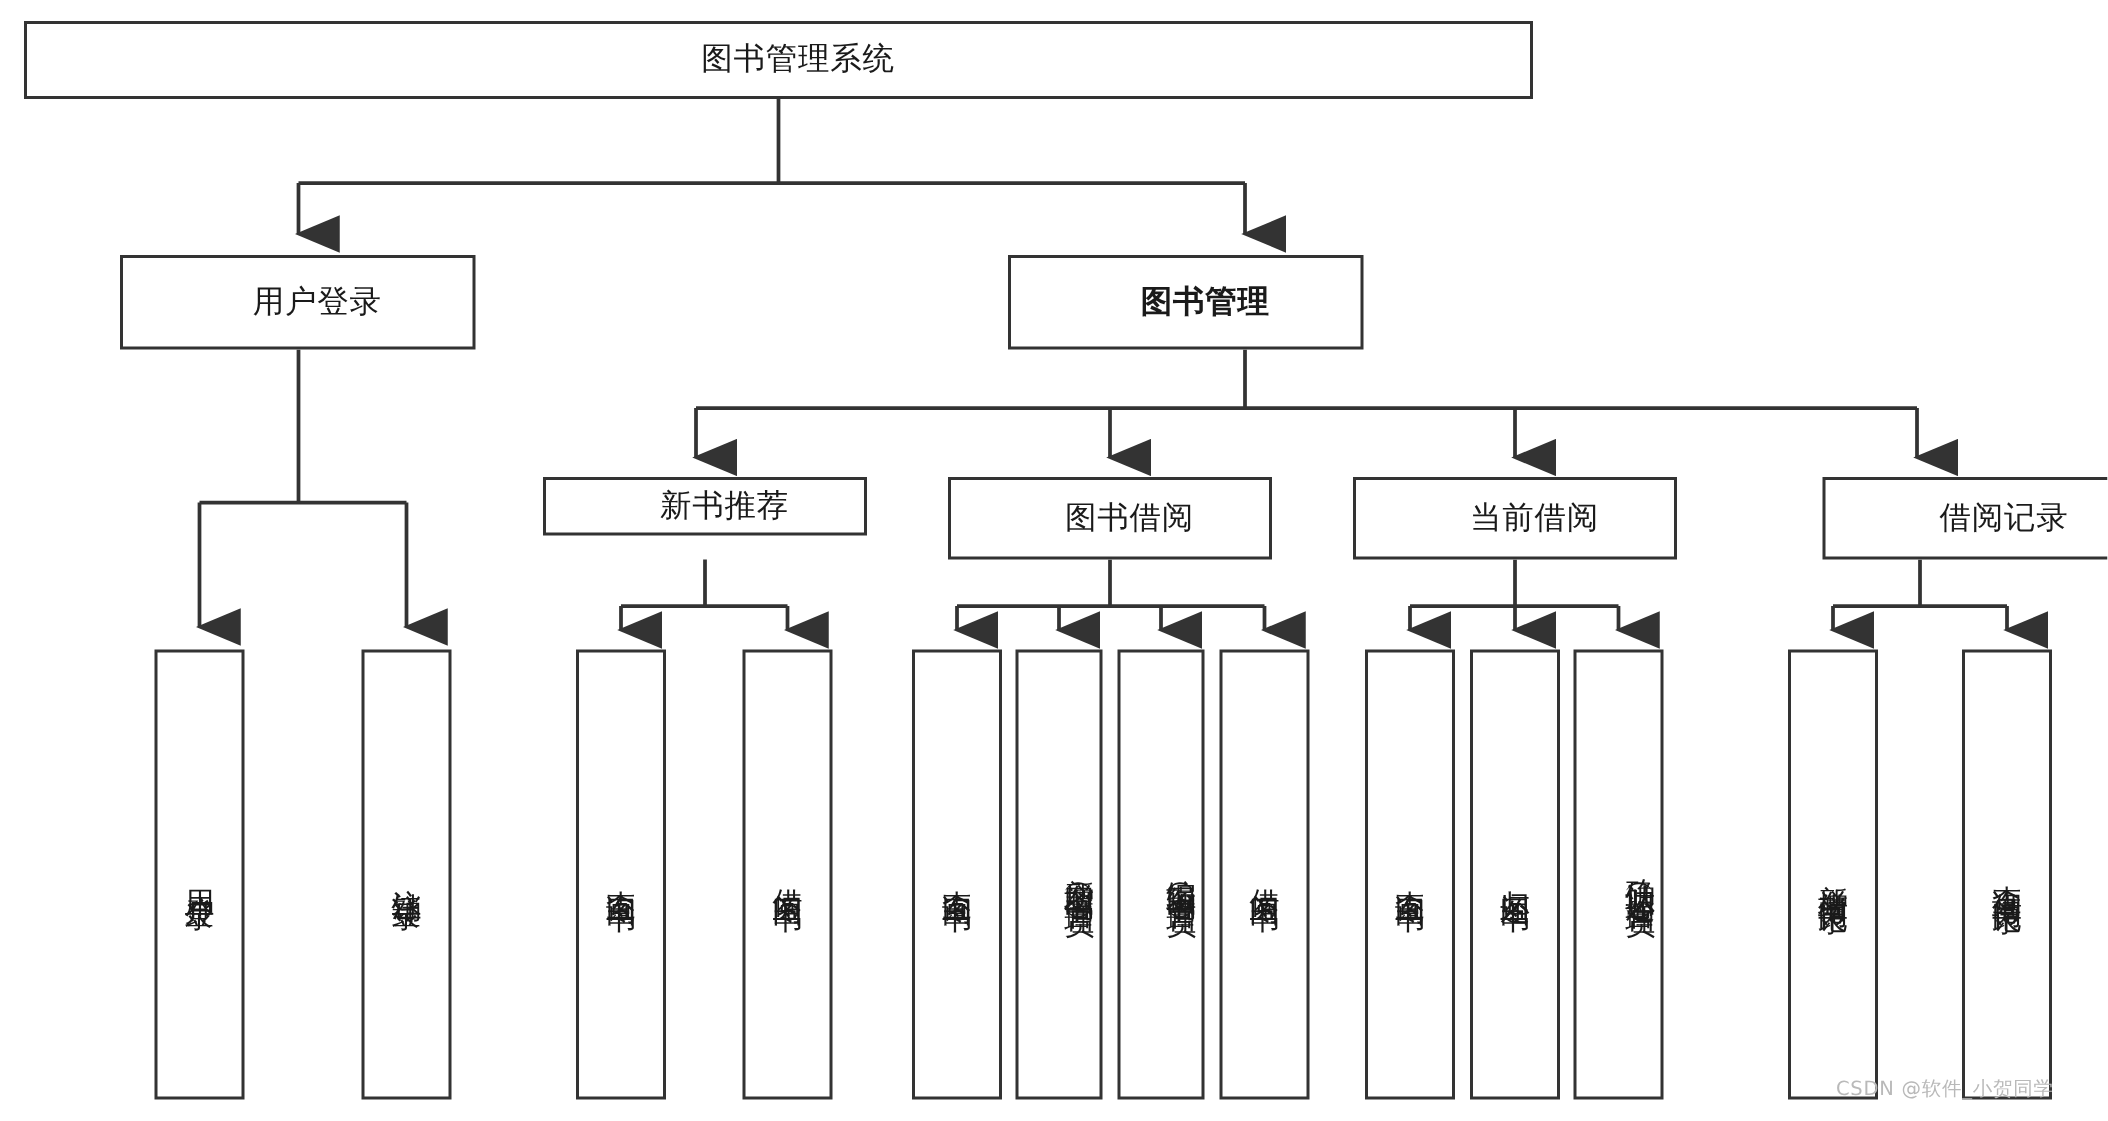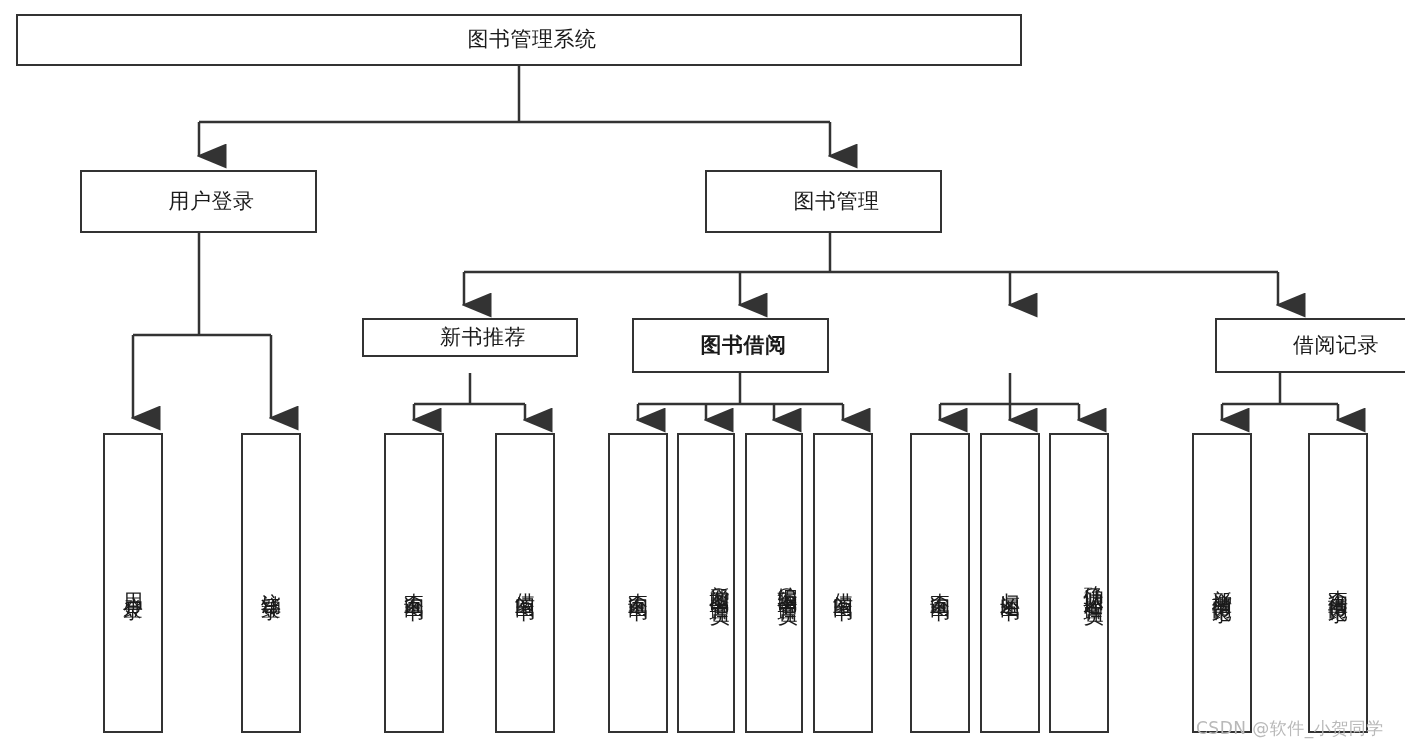--- a/index.html
+++ b/index.html
@@ -48,24 +48,25 @@
     font-size: 20px;
     line-height: 1.35;
     letter-spacing: 3px;
     padding: 6px 0;
   }
   .node.vert.topalign {
     align-items: flex-start;
   }
   .watermark {
     position: absolute;
-    font-size: 17px;
+    font-size: 13px;
     color: #b9b9b9;
     white-space: nowrap;
     letter-spacing: 0.5px;
+    margin-left: 28px;
   }
 </style>
 </head>
 <body>
 
 <div id="canvas">
 
   <svg class="wires" viewBox="0 0 1405 747">
     <defs>
       <marker id="arw" viewBox="0 0 10 12" refX="5" refY="11" markerWidth="10" markerHeight="12" orient="auto-start-reverse">
@@ -113,26 +114,27 @@
       <path d="M1222,404 L1338,404"></path>
       <path d="M1222,404 L1222,420" marker-end="url(#arw)"></path>
       <path d="M1338,404 L1338,420" marker-end="url(#arw)"></path>
     </g>
   </svg>
 
   <div class="node horiz" style="left:16px; top:14px; width:1006px; height:52px;">图书管理系统</div>
 
   <div class="node horiz" style="left:80px; top:170px; width:237px; height:63px;">用户登录</div>
 
-  <div class="node horiz" style="left:705px; top:170px; width:237px; height:63px;">图书管理</div>
+  <div class="node horiz" style="left:672px; top:170px; width:237px; height:63px;font-weight:bold;">图书管理</div>
 
   <div class="node horiz" style="left:362px; top:318px; width:216px; height:39px;">新书推荐</div>
 
-  <div class="node horiz" style="left:632px; top:318px; width:197px; height:55px;font-weight:bold;">图书借阅</div>
+  <div class="node horiz" style="left:632px; top:318px; width:216px; height:55px;">图书借阅</div>
 
+  <div class="node horiz" style="left:902px; top:318px; width:216px; height:55px;">当前借阅</div>
 
   <div class="node horiz" style="left:1215px; top:318px; width:216px; height:55px;">借阅记录</div>
 
   <div class="node vert" style="left:103px; top:433px; width:60px; height:300px;">用户登录</div>
 
   <div class="node vert" style="left:241px; top:433px; width:60px; height:300px;">注销登录</div>
 
   <div class="node vert" style="left:384px; top:433px; width:60px; height:300px;">查询图书</div>
 
   <div class="node vert" style="left:495px; top:433px; width:60px; height:300px;">借阅图书</div>

